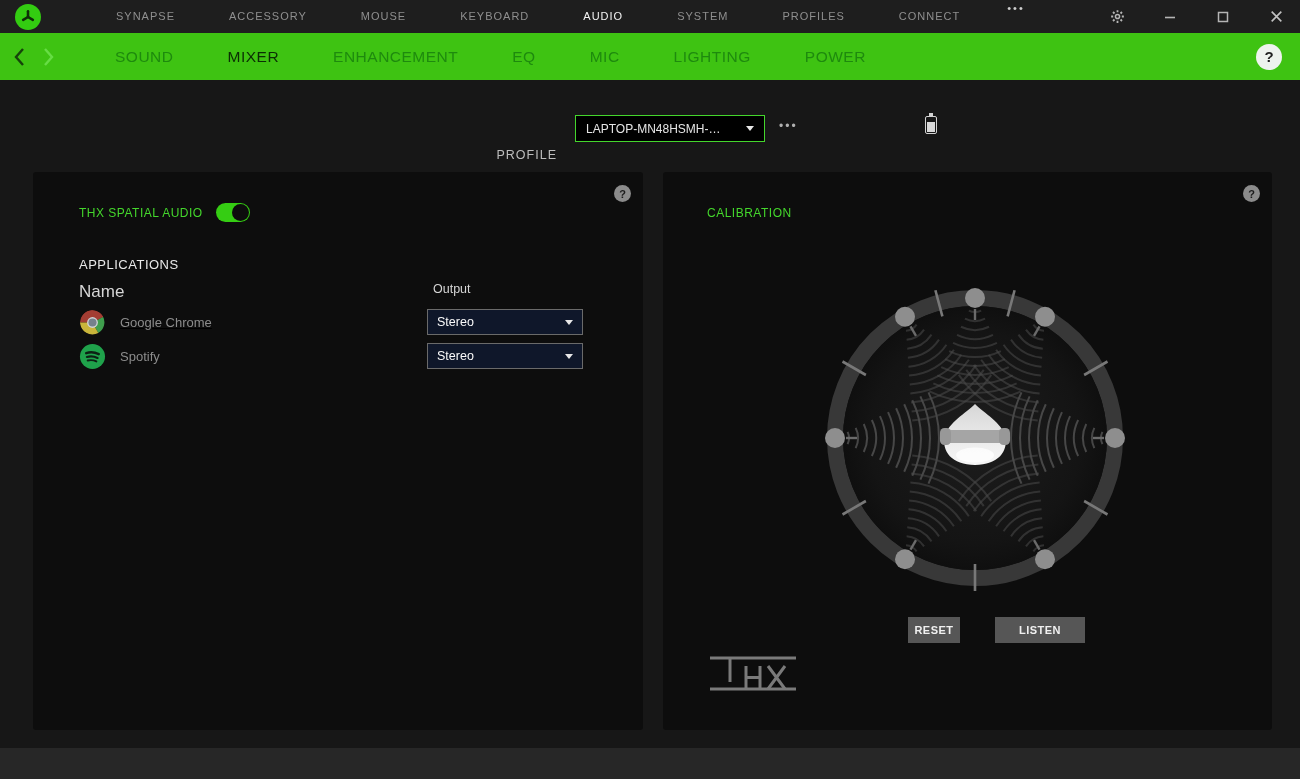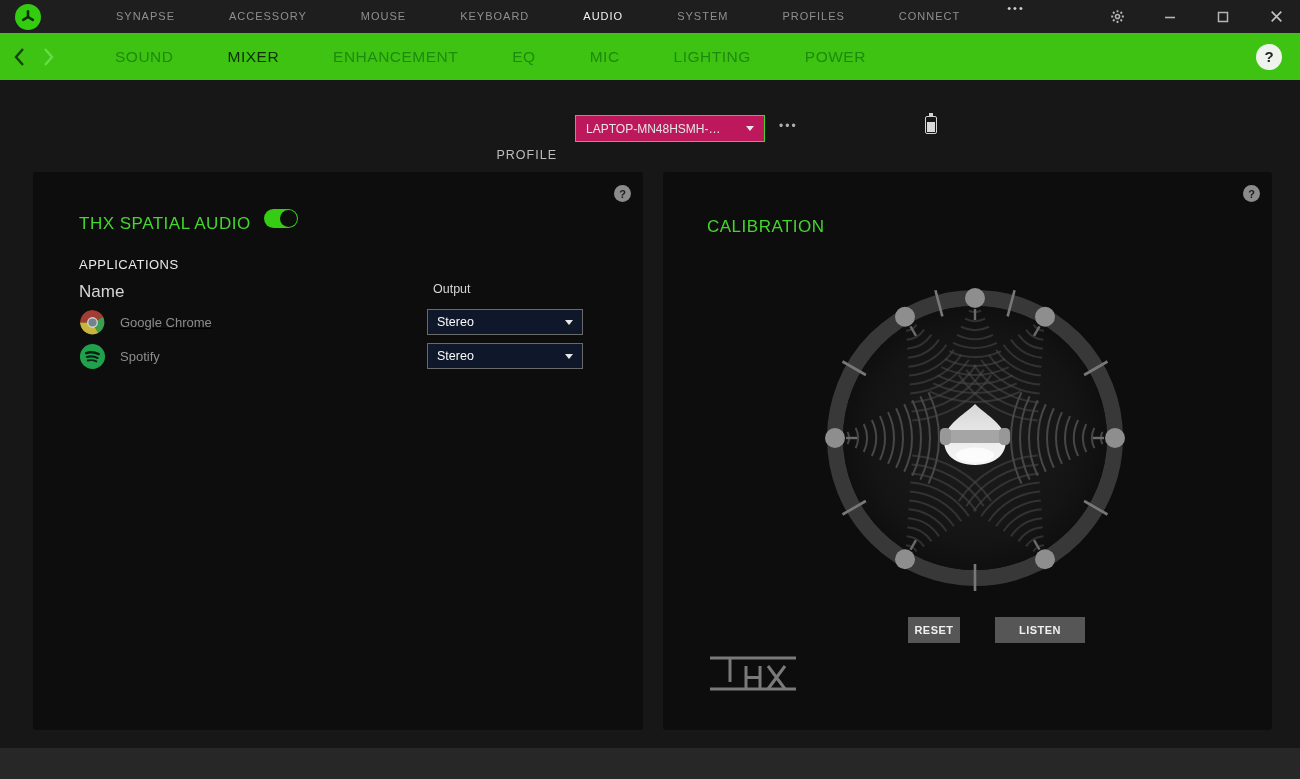--- a/index.html
+++ b/index.html
@@ -27,41 +27,41 @@
   .tab { padding:0 27px; font-size:15.5px; letter-spacing:.5px; color:#1e8a0e; line-height:47px; }
   .tab.active { color:#0b2e05; }
   .helpbtn { margin-left:auto; margin-right:18px; width:26px; height:26px; border-radius:50%;
              background:#eef3ee; color:#222; font-size:15px; font-weight:bold;
              display:flex; align-items:center; justify-content:center; }
 
   
   .profile-label { position:absolute; left:440px; top:121px; width:117px; text-align:right;
                    font-size:12.5px; letter-spacing:1px; color:#bdbdbd;margin-top:27px; }
   .profile-select { position:absolute; left:575px; top:115px; width:190px; height:27px;
-                    background:#be185d; border:1px solid #44d62c; display:flex; align-items:center;
+                    background:#000000; border:1px solid #44d62c; display:flex; align-items:center;
                     padding:0 10px; }
   .profile-select .val { color:#e5e5e5; font-size:12px; flex:1; white-space:nowrap; overflow:hidden; }
   .caret { width:0; height:0; border-left:4.5px solid transparent; border-right:4.5px solid transparent;
            border-top:5px solid #e8e8e8; }
   .profile-more { position:absolute; left:779px; top:119px; color:#b0b0b0; font-size:12px; letter-spacing:2px; }
   .battery { position:absolute; left:925px; top:116px; width:12px; height:18px;
              border:1.5px solid #d2d2d2; border-radius:2px; }
   .battery::before { content:""; position:absolute; left:2.5px; top:-4px; width:4px; height:2.5px; background:#d2d2d2; }
   .battery::after  { content:""; position:absolute; left:1px; right:1px; bottom:1px; height:10px; background:#d9d9d9; }
 
   
   .panel { position:absolute; background:#0d0d0d; border-radius:3px; }
   .panel-left  { left:33px;  top:172px; width:610px; height:558px; }
   .panel-right { left:663px; top:172px; width:609px; height:558px; }
   .panel-help { position:absolute; top:13px; right:12px; width:17px; height:17px; border-radius:50%;
                 background:#8b8b8b; color:#1b1b1b; font-size:11px; font-weight:bold;
                 display:flex; align-items:center; justify-content:center; }
 
   .thx-row { position:absolute; left:46px; top:31px; display:flex; align-items:center; gap:13px; }
-  .green-title { color:#44d62c; font-size:17px; letter-spacing:.5px;margin-top:11px; }
+  .green-title { color:#44d62c; font-size:12px; letter-spacing:.5px; }
   .toggle { width:34px; height:19px; border-radius:10px; background:#35cd13; position:relative; }
   .toggle .knob { position:absolute; right:1px; top:1px; width:17px; height:17px; border-radius:50%;
                   background:#0d0d0d; }
 
   .apps-title { position:absolute; left:46px; top:85px; color:#e9e9e9; font-size:13px; letter-spacing:.5px; }
   .col-name   { position:absolute; left:46px;  top:110px; color:#d6d6d6; font-size:17px; }
   .col-output { position:absolute; left:400px; top:110px; color:#d6d6d6; font-size:12.5px; }
   .app-row { position:absolute; left:46px; width:520px; height:30px; display:flex; align-items:center; }
   .app-icon { width:27px; height:27px; margin-right:14px; flex:none; }
   .app-name { color:#8c8c8c; font-size:13px; }

